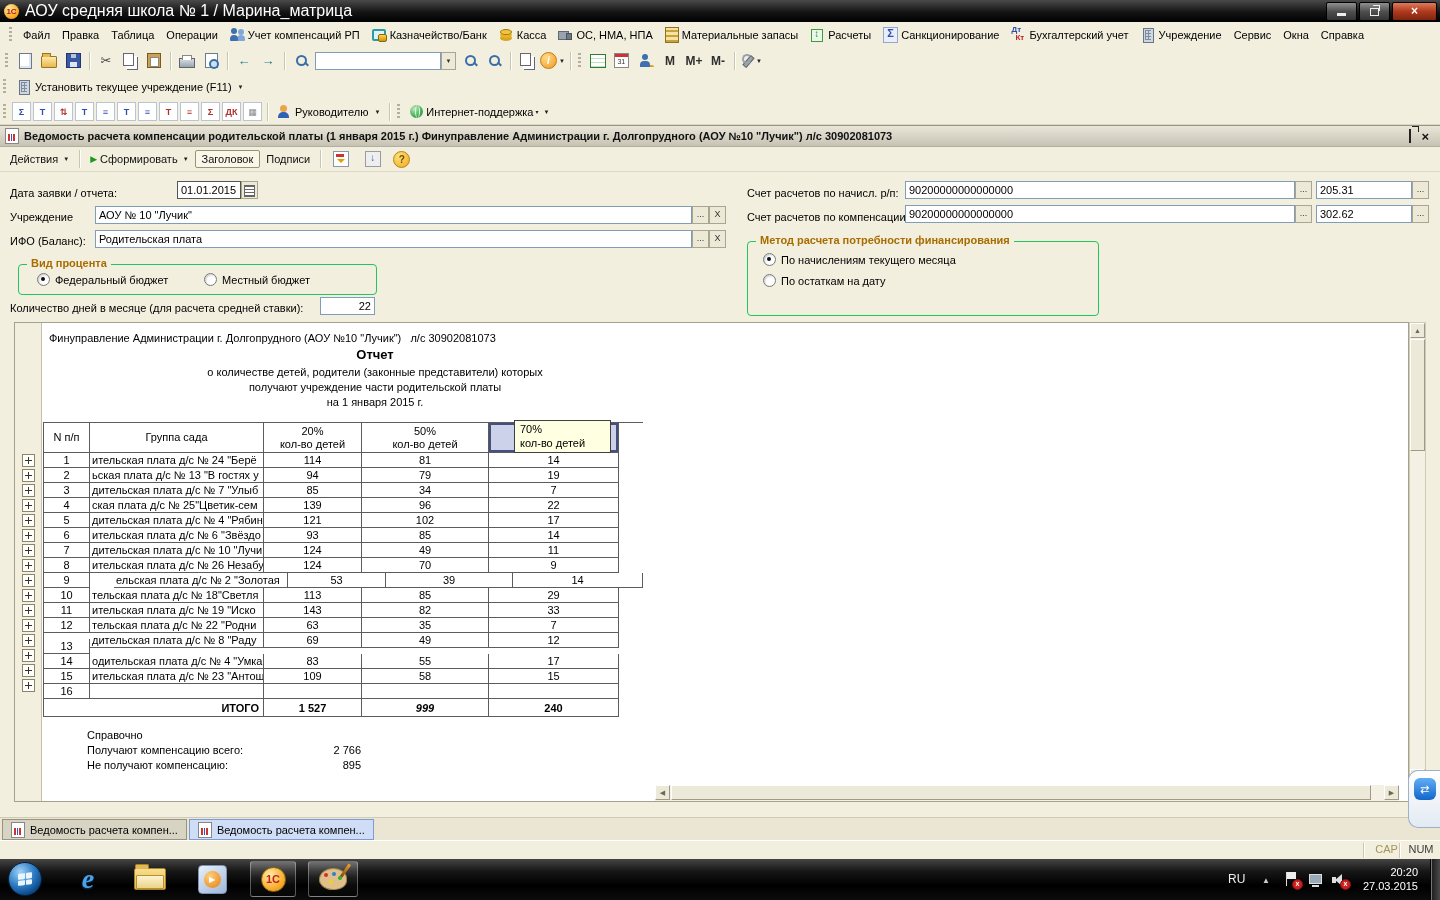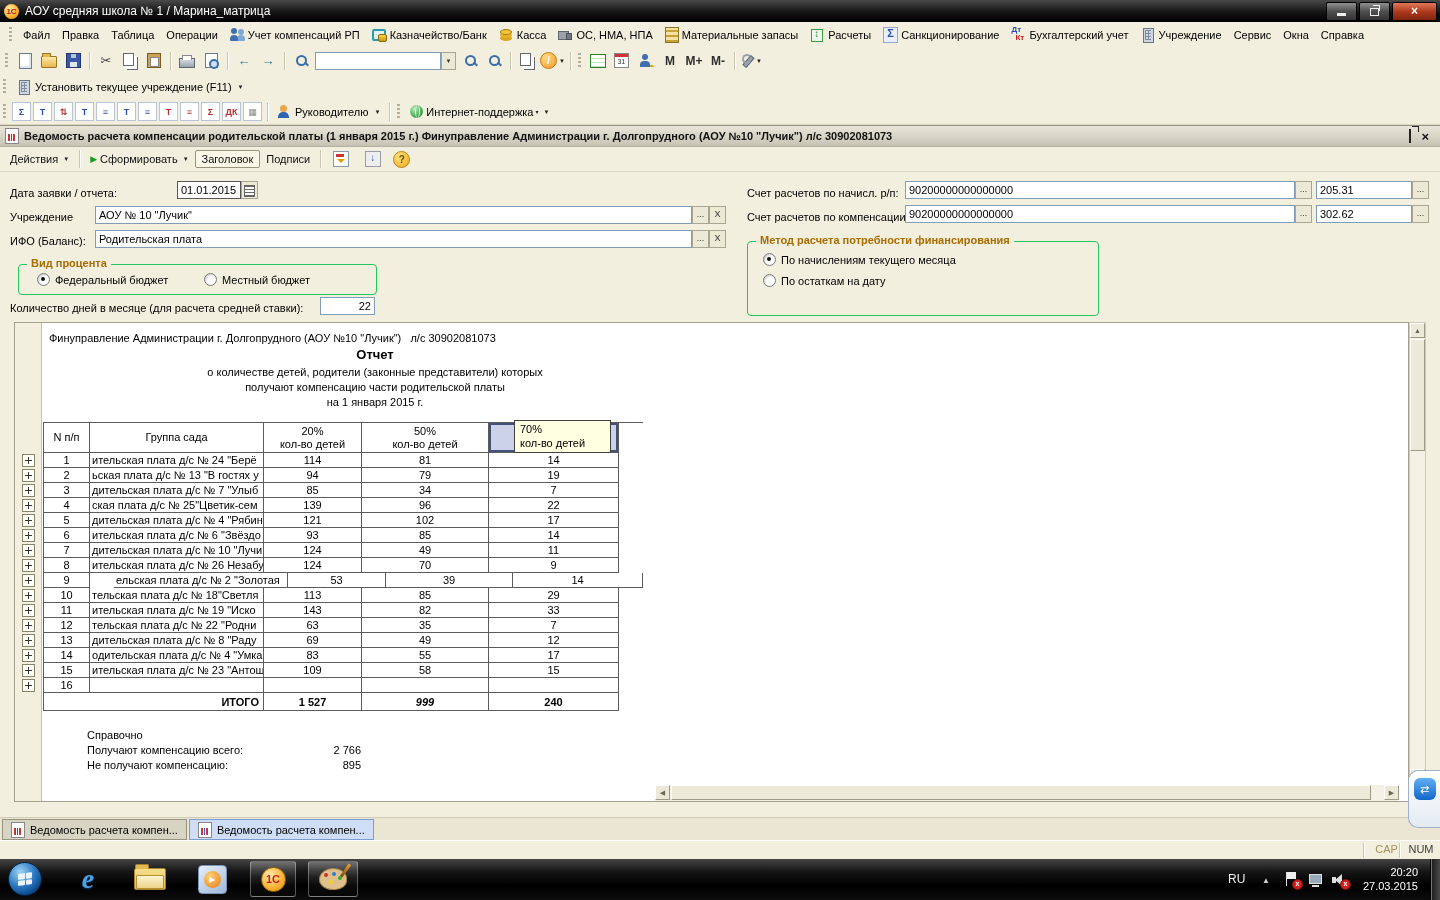--- a/index.html
+++ b/index.html
@@ -2,21 +2,21 @@
 <html><head>
 <meta charset="utf-8">
 <style>
   html,body{margin:0;padding:0}
   body{font-family:"Liberation Sans","DejaVu Sans",sans-serif;font-size:11px;color:#000;background:#555}
   #root{position:relative;width:1440px;height:900px;overflow:hidden;background:#f2efde}
 
   
   .titlebar{position:absolute;left:0;top:0;width:100%;height:22px;background:linear-gradient(#4a4a4a,#141414 55%,#000);color:#fff;display:flex;align-items:center;padding-left:4px;box-sizing:border-box}
   .app-ico{width:15px;height:15px;border-radius:50%;background:radial-gradient(circle at 35% 30%,#ffe9a0,#f6a31e 70%,#d97f10);color:#b01818;font-weight:bold;font-size:8px;display:inline-flex;align-items:center;justify-content:center;margin-right:6px;flex:none}
-  .tb-title{font-size:12px;white-space:nowrap}
+  .tb-title{font-size:16px;white-space:nowrap}
   .winbtns{margin-left:auto;display:flex;gap:2px;padding-right:3px}
   .wb{width:29px;height:17px;border-radius:2px;border:1px solid #000;display:flex;align-items:center;justify-content:center;background:linear-gradient(#909090,#4f4f4f 50%,#333)}
   .wb.close{background:linear-gradient(#e07a5a,#b03a1d 50%,#7e2410);width:43px}
   .g-min{width:9px;height:3px;background:#eee;margin-top:7px}
   .g-res{width:7px;height:6px;border:1px solid #eee;position:relative;margin-top:2px}
   .g-res::before{content:"";position:absolute;left:2px;top:-4px;width:6px;height:5px;border:1px solid #eee;border-bottom:none;border-left:none}
   .g-x{color:#fff;font-size:12px;font-weight:bold;line-height:1}
 
   
   .menubar{position:absolute;left:0;top:22px;width:100%;height:25px;background:#f2efde;display:flex;align-items:center;padding-left:6px;box-sizing:border-box}
@@ -455,21 +455,21 @@
         <span>По остаткам на дату</span>
       </span>
   </div>
 
   <div class="panel">
     <div class="gutter"></div>
     <div class="rep-org">Финуправление Администрации г. Долгопрудного (АОУ №10 "Лучик")   л/с 30902081073</div>
     <div class="rep-head">
       <div class="h1">Отчет</div>
       <div>о количестве детей, родители (законные представители) которых</div>
-      <div>получают компенсацию части родительской платы</div>
+      <div>получают учреждение части родительской платы</div>
       <div>на  1 января 2015 г.</div>
     </div>
     <div class="rtable">
         <div class="rrow">
           <div class="td hdr" style="width: 46px; height: 30px;">N п/п</div>
           <div class="td hdr" style="width: 174px; height: 30px;">Группа сада</div>
           <div class="td hdr" style="width: 98px; height: 30px;">20%
 кол-во детей</div>
           <div class="td hdr" style="width: 127px; height: 30px;">50%
 кол-во детей</div>
@@ -553,21 +553,21 @@
           <div class="td" style="width: 130px; height: 15px;">33</div>
         </div>
         <div class="rrow">
           <div class="td" style="width: 46px; height: 15px;">12</div>
           <div class="td name" style="width: 174px; height: 15px;">тельская плата д/с № 22 "Родни</div>
           <div class="td" style="width: 98px; height: 15px;">63</div>
           <div class="td" style="width: 127px; height: 15px;">35</div>
           <div class="td" style="width: 130px; height: 15px;">7</div>
         </div>
         <div class="rrow">
-          <div class="td" style="width: 46px; height: 15px;">13</div>
+          <div class="td" style="width: 46px; height: 15px; margin-top: 6px;">13</div>
           <div class="td name" style="width: 174px; height: 15px;">дительская плата д/с № 8 "Раду</div>
           <div class="td" style="width: 98px; height: 15px;">69</div>
           <div class="td" style="width: 127px; height: 15px;">49</div>
           <div class="td" style="width: 130px; height: 15px;">12</div>
         </div>
         <div class="rrow">
           <div class="td" style="width: 46px; height: 15px;">14</div>
           <div class="td name" style="width: 174px; height: 15px;">одительская плата д/с № 4 "Умка</div>
           <div class="td" style="width: 98px; height: 15px;">83</div>
           <div class="td" style="width: 127px; height: 15px;">55</div>

